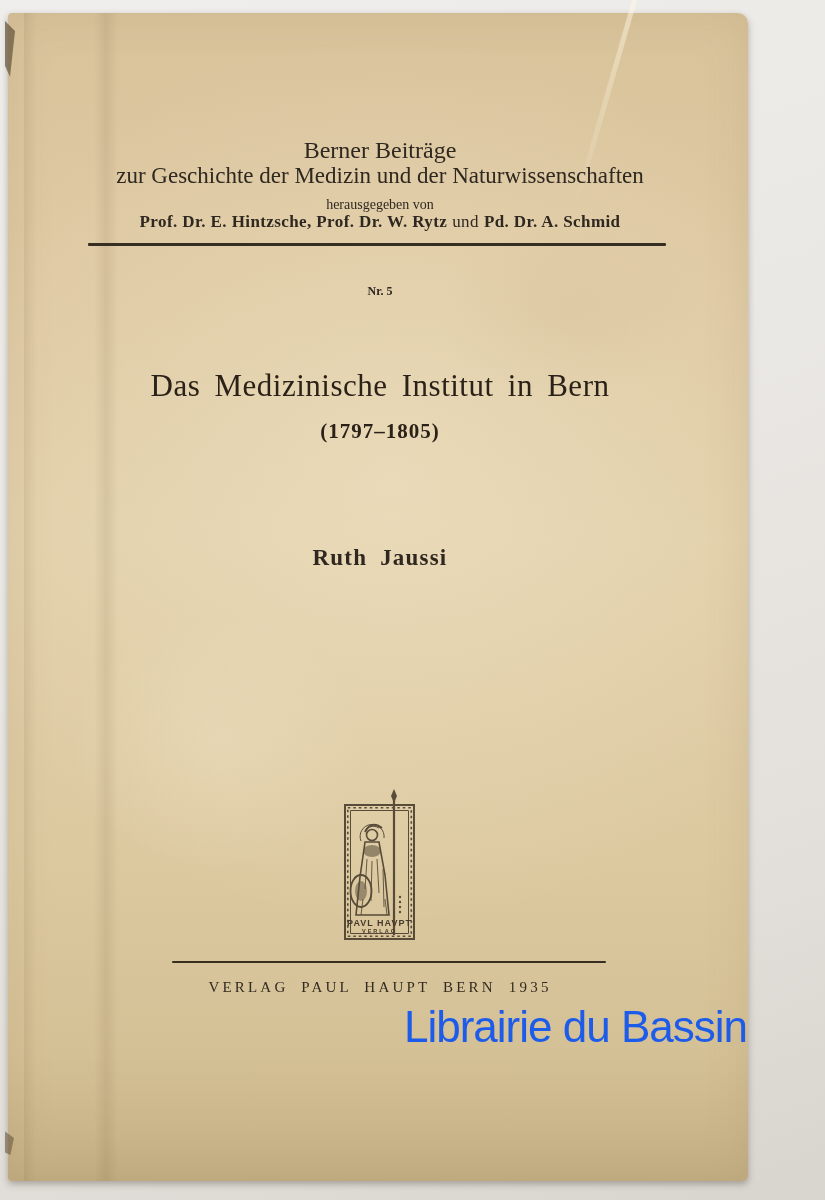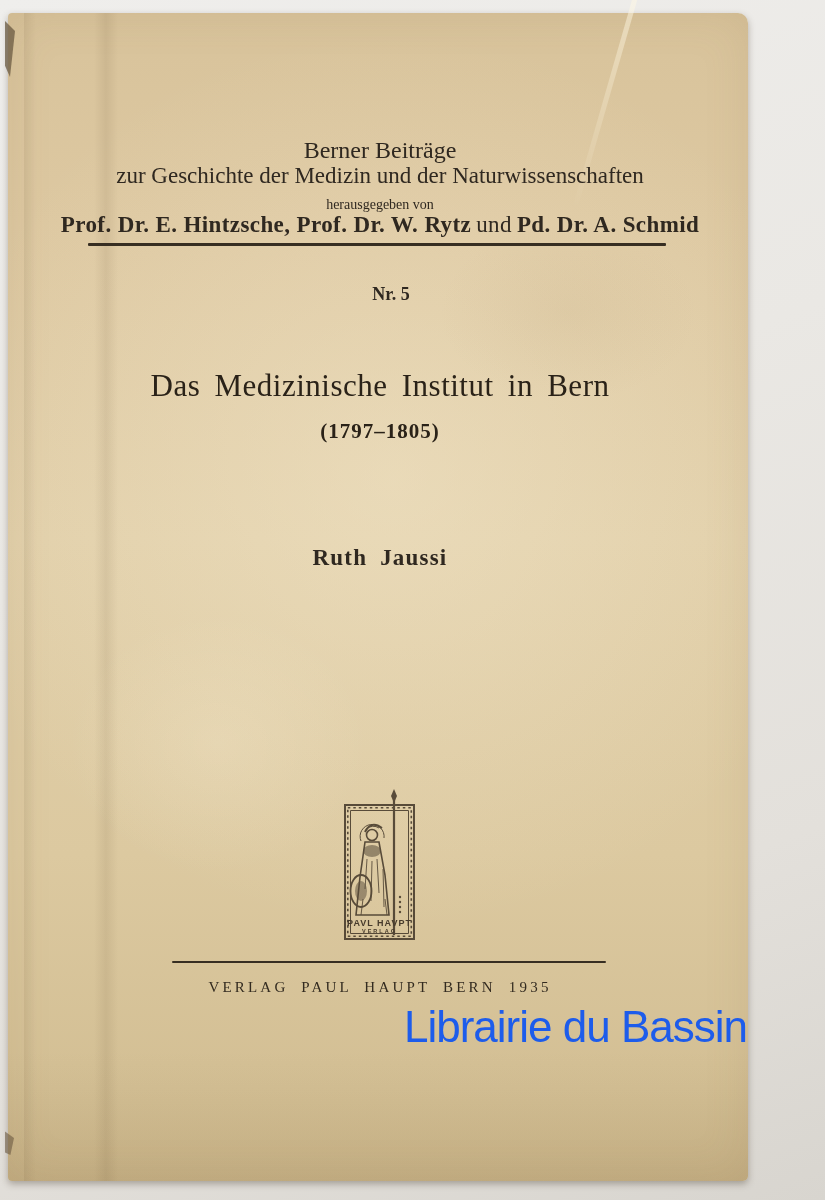--- a/index.html
+++ b/index.html
@@ -31,26 +31,26 @@
     background:linear-gradient(to bottom,rgba(110,85,50,0),rgba(110,85,50,0.10));}
   .corner-dark-top{left:-3px;top:8px;width:10px;height:56px;background:#6a5941;opacity:.75;
     clip-path:polygon(0 0,100% 18%,50% 100%,0 80%);}
   .corner-dark-bottom{left:-3px;bottom:26px;width:9px;height:26px;background:#6a5941;opacity:.6;
     clip-path:polygon(0 10%,100% 35%,60% 100%,0 90%);}
   .content{position:absolute;left:0;top:0;width:744px;height:100%;}
   .cline{position:absolute;left:0;width:100%;text-align:center;color:#2f2820;white-space:nowrap;}
   .series-1{top:124px;font-size:24px;}
   .series-2{top:150px;font-size:23px;}
   .edited-by{top:184px;font-size:14px;}
-  .editors{top:199px;font-size:23px;font-weight:bold;letter-spacing:.4px;}
+  .editors{top:199px;font-size:17px;font-weight:bold;letter-spacing:.4px;}
   .editors .conj{font-weight:normal;margin:0 5px;}
   .rule{position:absolute;background:#372e22;height:3px;border-radius:1px;}
   .rule-1{left:80px;top:230px;width:578px;}
   .rule-2{left:164px;top:948px;width:434px;height:2px;}
-  .issue{top:271px;font-size:18px;font-weight:bold;margin-left:11px;}
+  .issue{top:271px;font-size:12px;font-weight:bold;}
   .title-1{top:355px;font-size:31px;font-weight:normal;color:#2a2218;letter-spacing:.5px;word-spacing:6px;}
   .title-2{top:406px;font-size:21px;font-weight:bold;color:#2a2218;letter-spacing:1px;}
   .von{top:490px;font-size:17px;}
   .author{top:532px;font-size:23px;font-weight:bold;letter-spacing:1.2px;word-spacing:6px;}
   .imprint{top:966px;font-size:15px;letter-spacing:3.2px;word-spacing:6px;color:#332b20;}
   .emblem{position:absolute;left:333px;top:776px;width:78px;height:162px;}
   .emblem *{vector-effect:non-scaling-stroke;}
   .watermark{
     position:absolute;left:404px;top:995px;
     font-family:"Liberation Sans",sans-serif;font-size:44px;font-weight:400;

